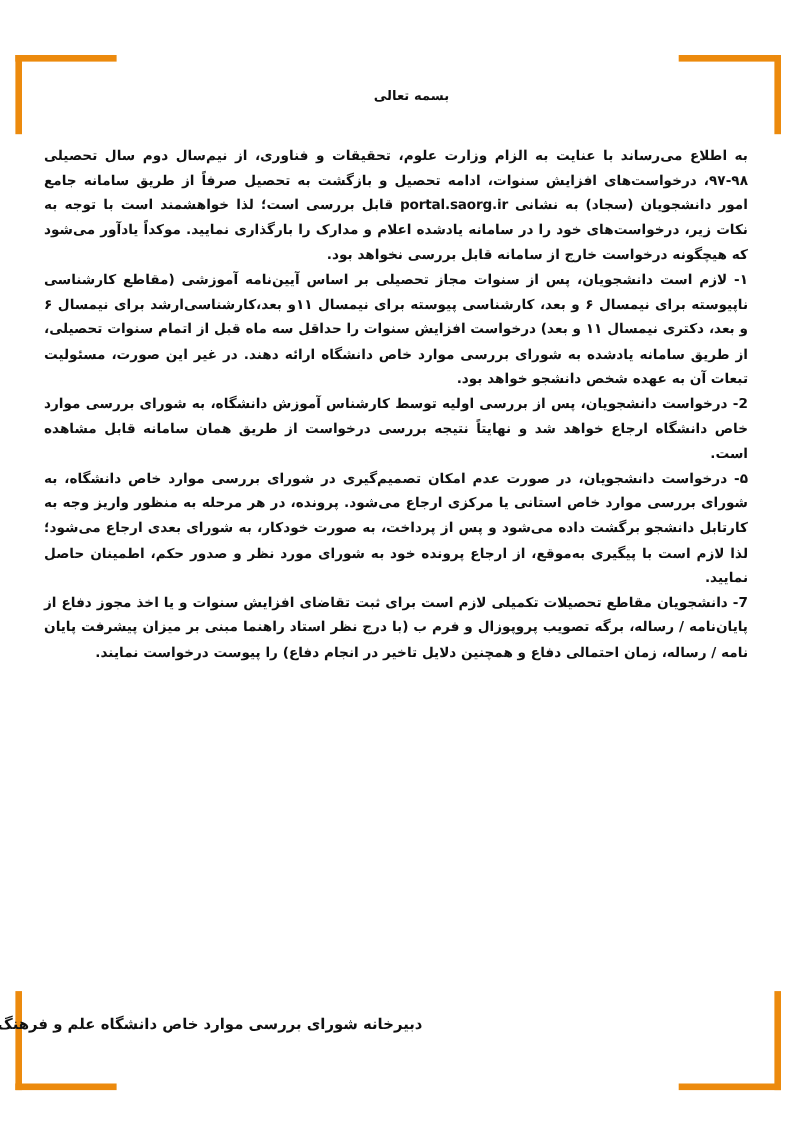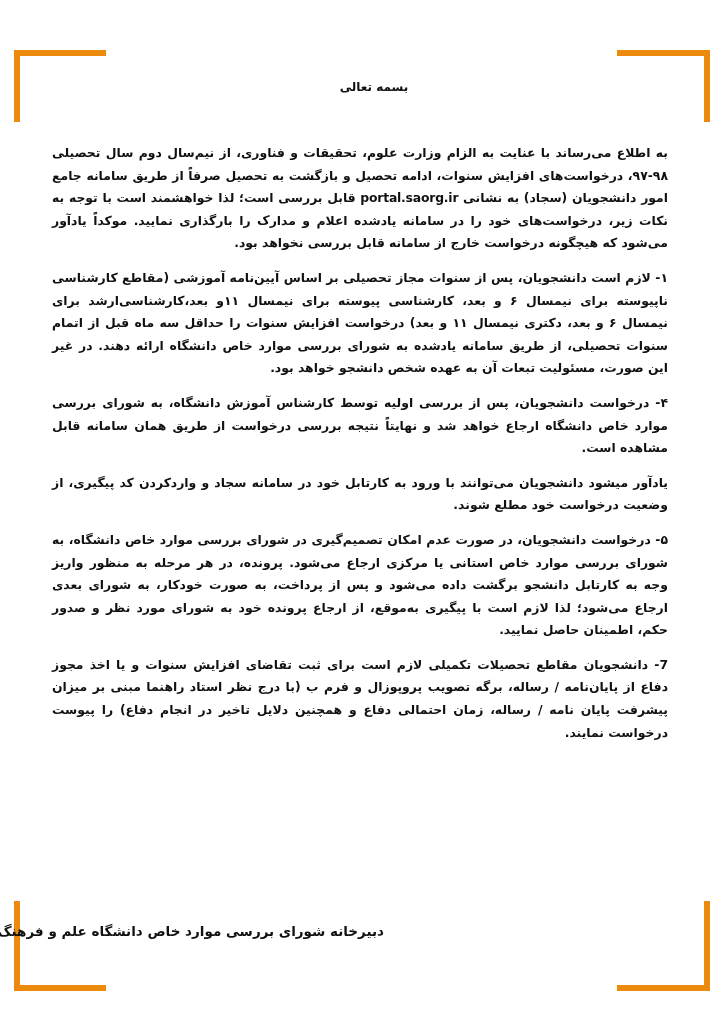--- a/index.html
+++ b/index.html
@@ -15,21 +15,21 @@
       text-align: center; font-weight: bold; font-size: 12px;
       direction: rtl;
       margin-left: 16px;
     }
     .body-text {
       position: absolute; top: 130px; left: 40px; width: 640px;
       direction: rtl; text-align: justify; text-align-last: right;
       font-size: 12.4px; font-weight: bold; line-height: 22.6px;
       letter-spacing: -0.2px;
     }
-    .body-text p { margin: 12px; }
+    .body-text p { margin: 0; }
     .latin { direction: ltr; unicode-bidi: embed; }
     .signature {
       position: absolute; top: 923px; right: 340px;
       direction: rtl; font-weight: bold; font-size: 13.5px;
       white-space: nowrap;
     }
   </style>
 </head>
 <body>
 
@@ -44,19 +44,18 @@
 
 <div class="title">بسمه تعالی</div>
 
 <div class="body-text">
   <p>
     <span>به اطلاع می‌رساند با عنایت به الزام وزارت علوم، تحقیقات و فناوری، از نیم‌سال دوم سال تحصیلی ۹۸-۹۷، درخواست‌های افزایش سنوات، ادامه تحصیل و بازگشت به تحصیل صرفاً از طریق سامانه جامع امور دانشجویان (سجاد) به نشانی</span>
     <span class="latin">portal.saorg.ir</span>
     <span>قابل بررسی است؛ لذا خواهشمند است با توجه به نکات زیر، درخواست‌های خود را در سامانه یادشده اعلام و مدارک را بارگذاری نمایید. موکداً یادآور می‌شود که هیچگونه درخواست خارج از سامانه قابل بررسی نخواهد بود.</span>
   </p>
   <p>۱- لازم است دانشجویان، پس از سنوات مجاز تحصیلی بر اساس آیین‌نامه آموزشی (مقاطع کارشناسی ناپیوسته برای نیمسال ۶ و بعد، کارشناسی پیوسته برای نیمسال ۱۱و بعد،کارشناسی‌ارشد برای نیمسال ۶ و بعد، دکتری نیمسال ۱۱ و بعد) درخواست افزایش سنوات را حداقل سه ماه قبل از اتمام سنوات تحصیلی، از طریق سامانه یادشده به شورای بررسی موارد خاص دانشگاه ارائه دهند. در غیر این صورت، مسئولیت تبعات آن به عهده شخص دانشجو خواهد بود.</p>
-  <p>۴- درخواست دانشجویان، پس از بررسی اولیه توسط کارشناس آموزش دانشگاه، به شورای بررسی موارد خاص دانشگاه ارجاع خواهد شد و نهایتاً نتیجه بررسی درخواست از طریق همان سامانه قابل مشاهده است.</p>
-  <p>یادآور میشود دانشجویان می‌توانند با ورود به کارتابل خود در سامانه سجاد و واردکردن کد پیگیری، از وضعیت درخواست خود مطلع شوند.</p>
+  <p>2- درخواست دانشجویان، پس از بررسی اولیه توسط کارشناس آموزش دانشگاه، به شورای بررسی موارد خاص دانشگاه ارجاع خواهد شد و نهایتاً نتیجه بررسی درخواست از طریق همان سامانه قابل مشاهده است.</p>
   <p>۵- درخواست دانشجویان، در صورت عدم امکان تصمیم‌گیری در شورای بررسی موارد خاص دانشگاه، به شورای بررسی موارد خاص استانی یا مرکزی ارجاع می‌شود. پرونده، در هر مرحله به منظور واریز وجه به کارتابل دانشجو برگشت داده می‌شود و پس از پرداخت، به صورت خودکار، به شورای بعدی ارجاع می‌شود؛ لذا لازم است با پیگیری به‌موقع، از ارجاع پرونده خود به شورای مورد نظر و صدور حکم، اطمینان حاصل نمایید.</p>
   <p>7- دانشجویان مقاطع تحصیلات تکمیلی لازم است برای ثبت تقاضای افزایش سنوات و یا اخذ مجوز دفاع از پایان‌نامه / رساله، برگه تصویب پروپوزال و فرم ب (با درج نظر استاد راهنما مبنی بر میزان پیشرفت پایان نامه / رساله، زمان احتمالی دفاع و همچنین دلایل تاخیر در انجام دفاع) را پیوست درخواست نمایند.</p>
 </div>
 
 <div class="signature">دبیرخانه شورای بررسی موارد خاص دانشگاه علم و فرهنگ</div>
 
 </body></html>

